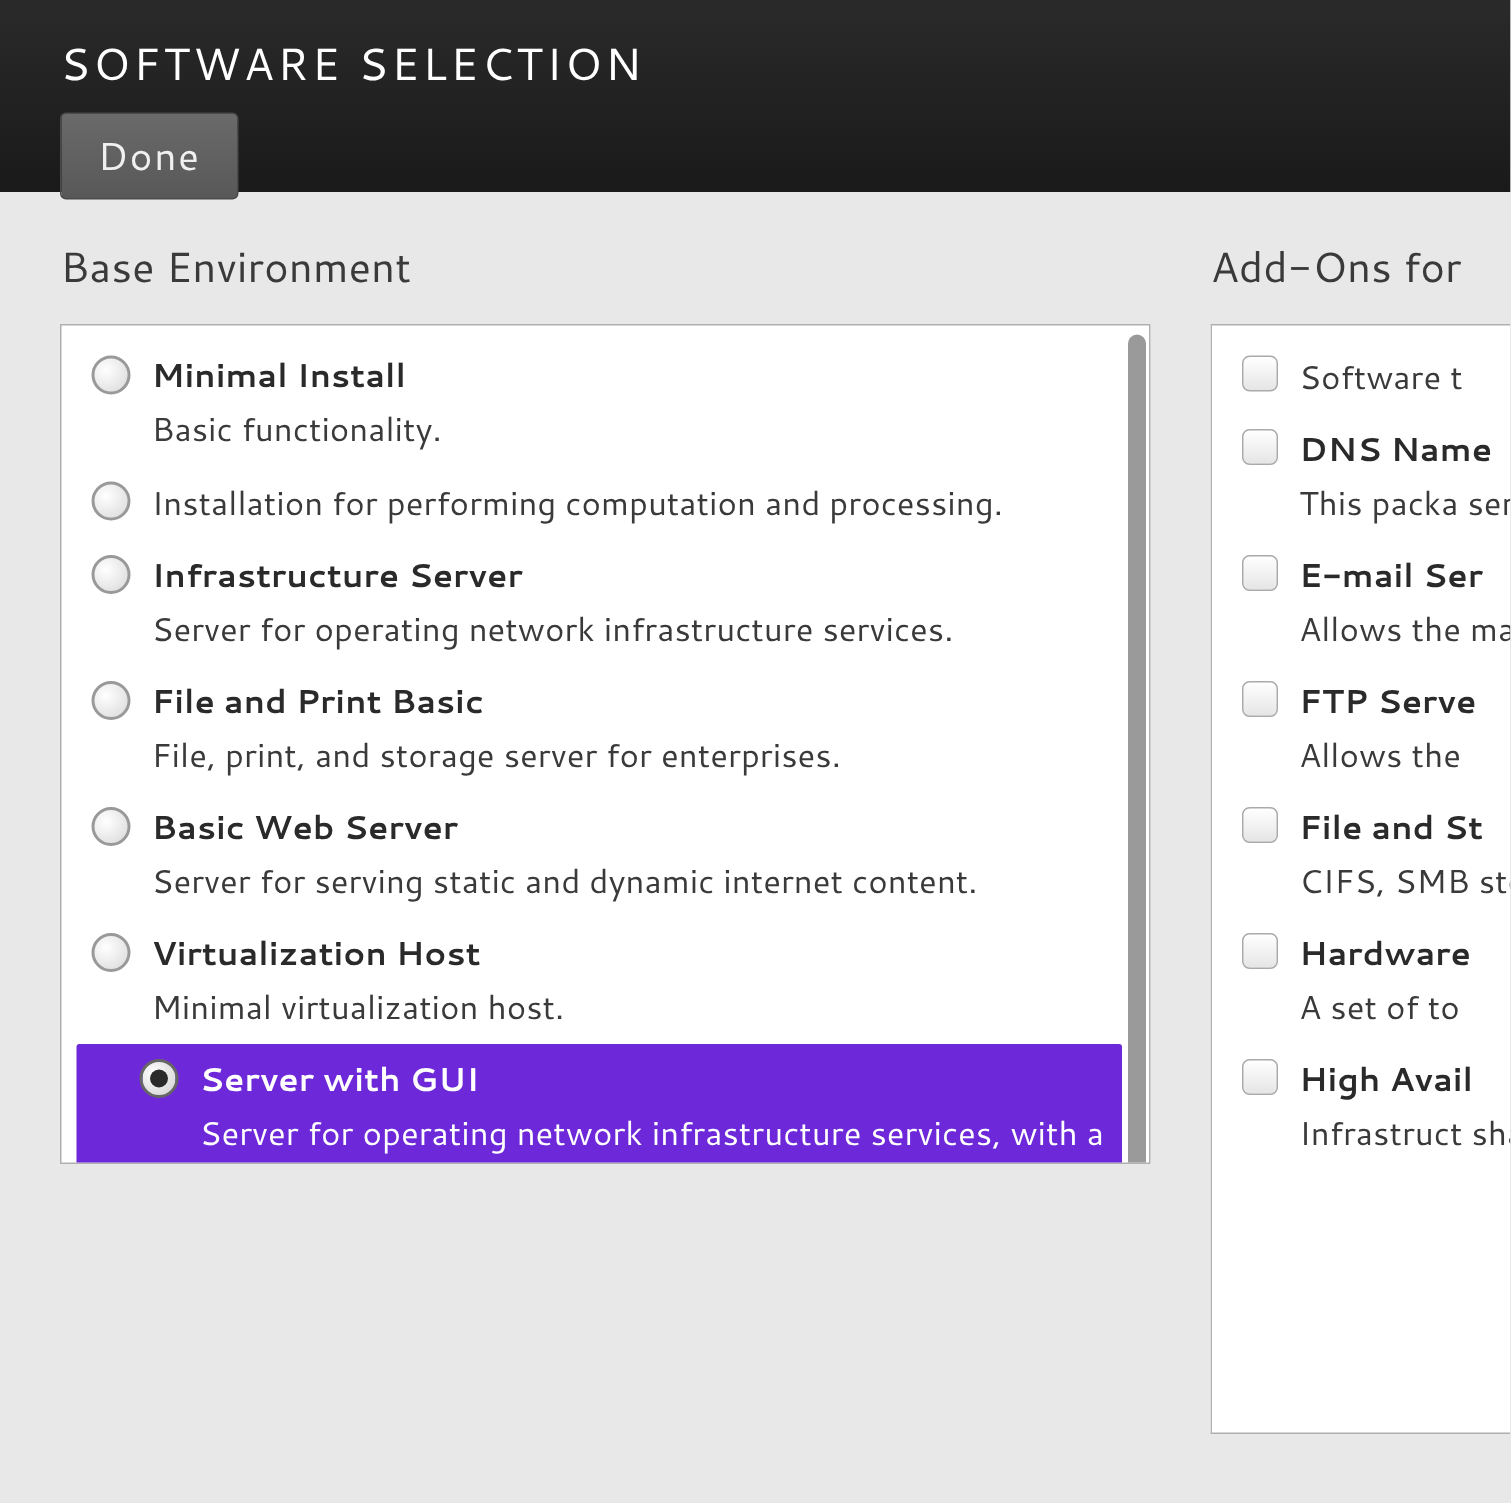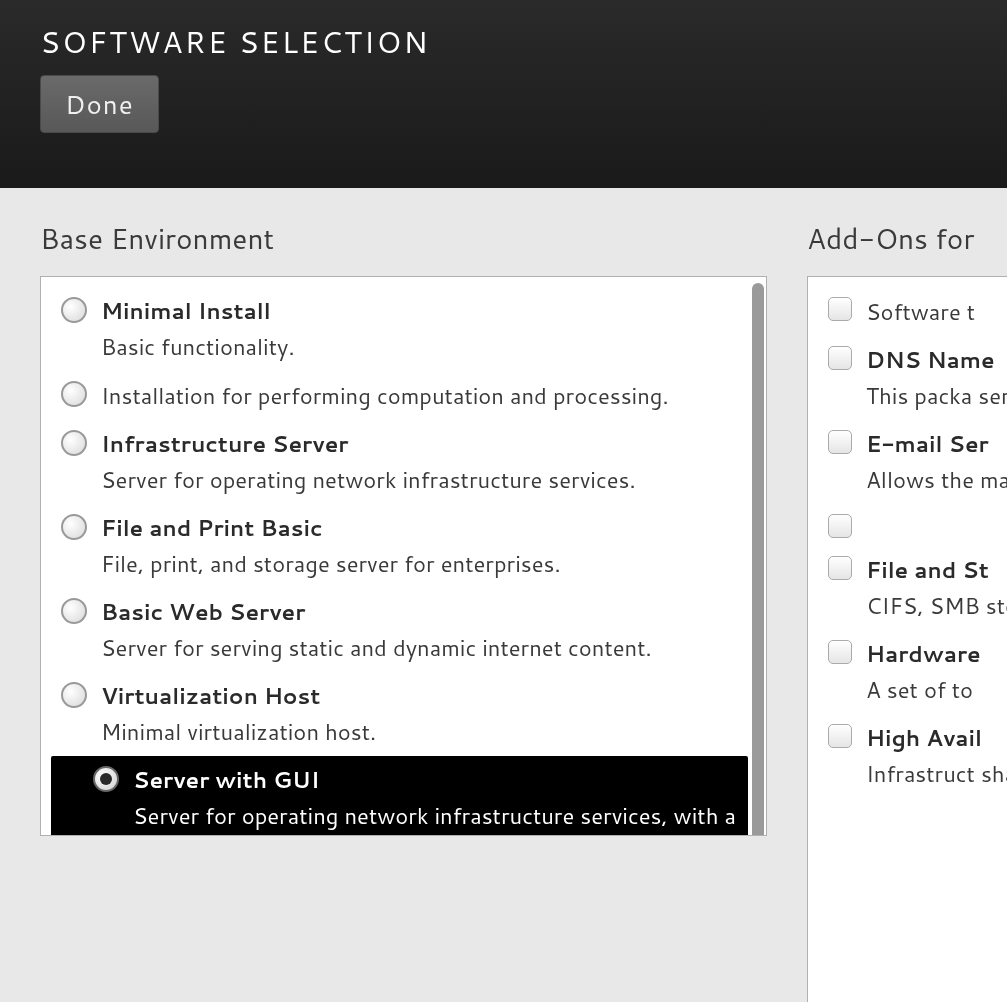--- a/index.html
+++ b/index.html
@@ -10,21 +10,21 @@
     body {
       font-family: "Cantarell", "Segoe UI", sans-serif;
       background: #e8e8e8;
       width: 1007px;
       height: 1002px;
       overflow: hidden;
     }
     .header {
       background: linear-gradient(to bottom, #2a2a2a, #1a1a1a);
       padding: 20px 40px 20px 40px;
-      height: 188px;
+      height: 128px;
     }
     .header-title {
       color: #ffffff;
       font-size: 30px;
       font-weight: 400;
       letter-spacing: 2px;
       margin-bottom: 12px;
     }
     .done-button {
       background: linear-gradient(to bottom, #6a6a6a, #585858);
@@ -80,21 +80,21 @@
       background: #9a9a9a;
       border-radius: 6px;
     }
     .list-item {
       display: flex;
       align-items: flex-start;
       padding: 8px 10px;
       gap: 14px;
     }
     .list-item.selected {
-      background: #000000;
+      background: #6d28d9;
       color: #ffffff;
       border-radius: 2px;
       padding-left: 42px;
     }
     .list-item.selected .item-title,
     .list-item.selected .item-desc {
       color: #ffffff;
     }
     .radio {
       width: 26px;
@@ -250,20 +250,24 @@
         </div>
         <div class="list-item">
           <div class="checkbox"></div>
           <div class="item-text">
             <div class="item-title">E-mail Ser</div>
             <div class="item-desc">Allows the mail server</div>
           </div>
         </div>
         <div class="list-item">
           <div class="checkbox"></div>
+          <div class="item-text">
+            <div class="item-title">FTP Serve</div>
+            <div class="item-desc">Allows the</div>
+          </div>
         </div>
         <div class="list-item">
           <div class="checkbox"></div>
           <div class="item-text">
             <div class="item-title">File and St</div>
             <div class="item-desc">CIFS, SMB storage se</div>
           </div>
         </div>
         <div class="list-item">
           <div class="checkbox"></div>

